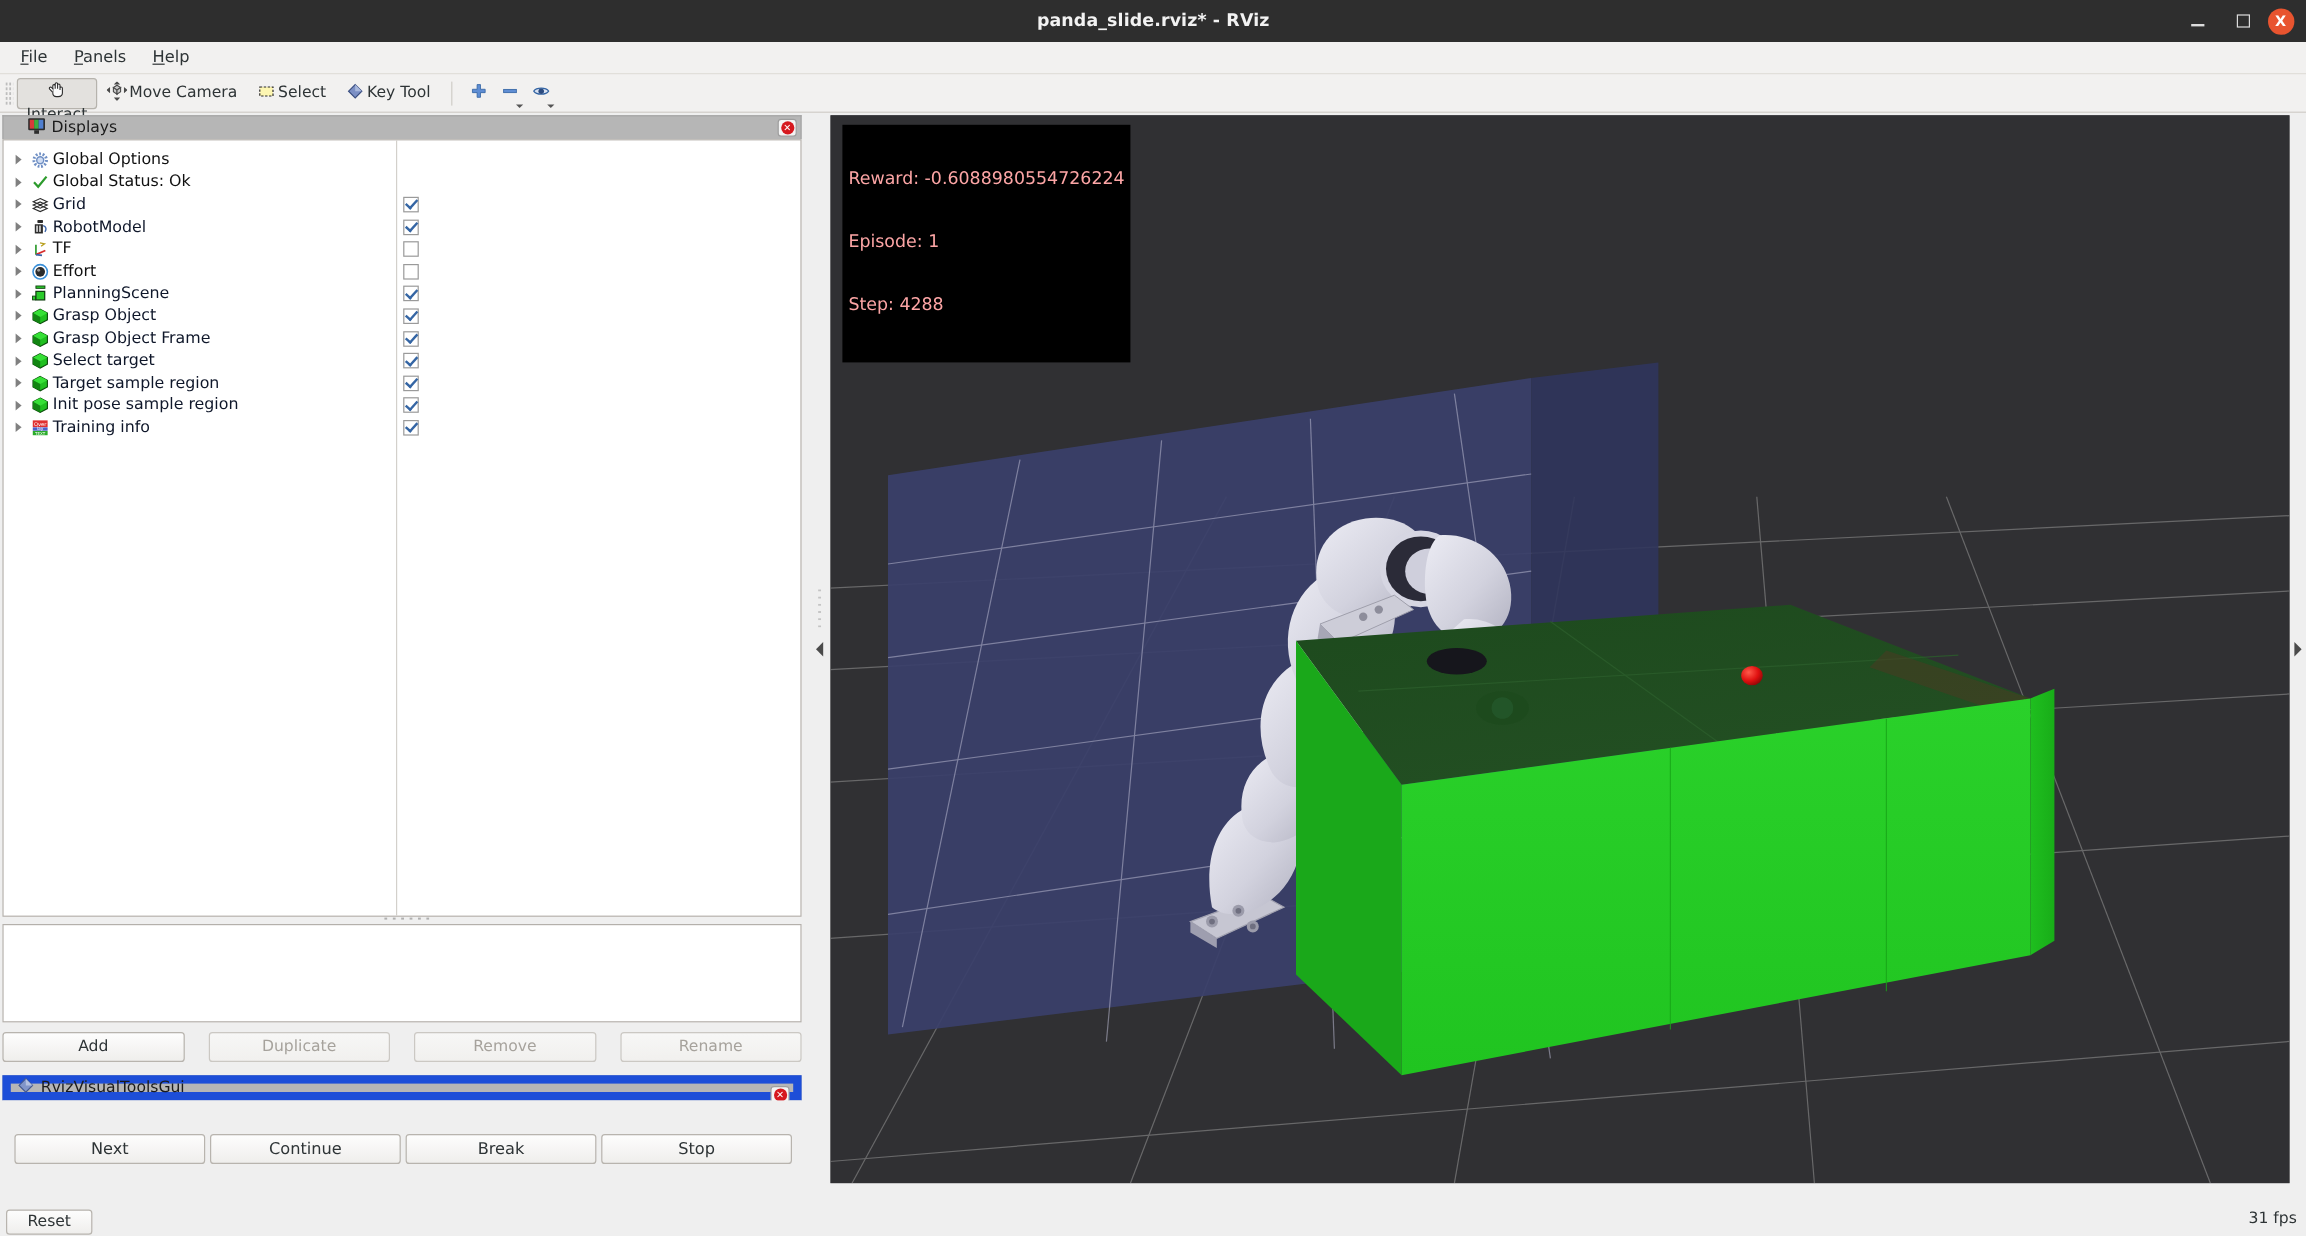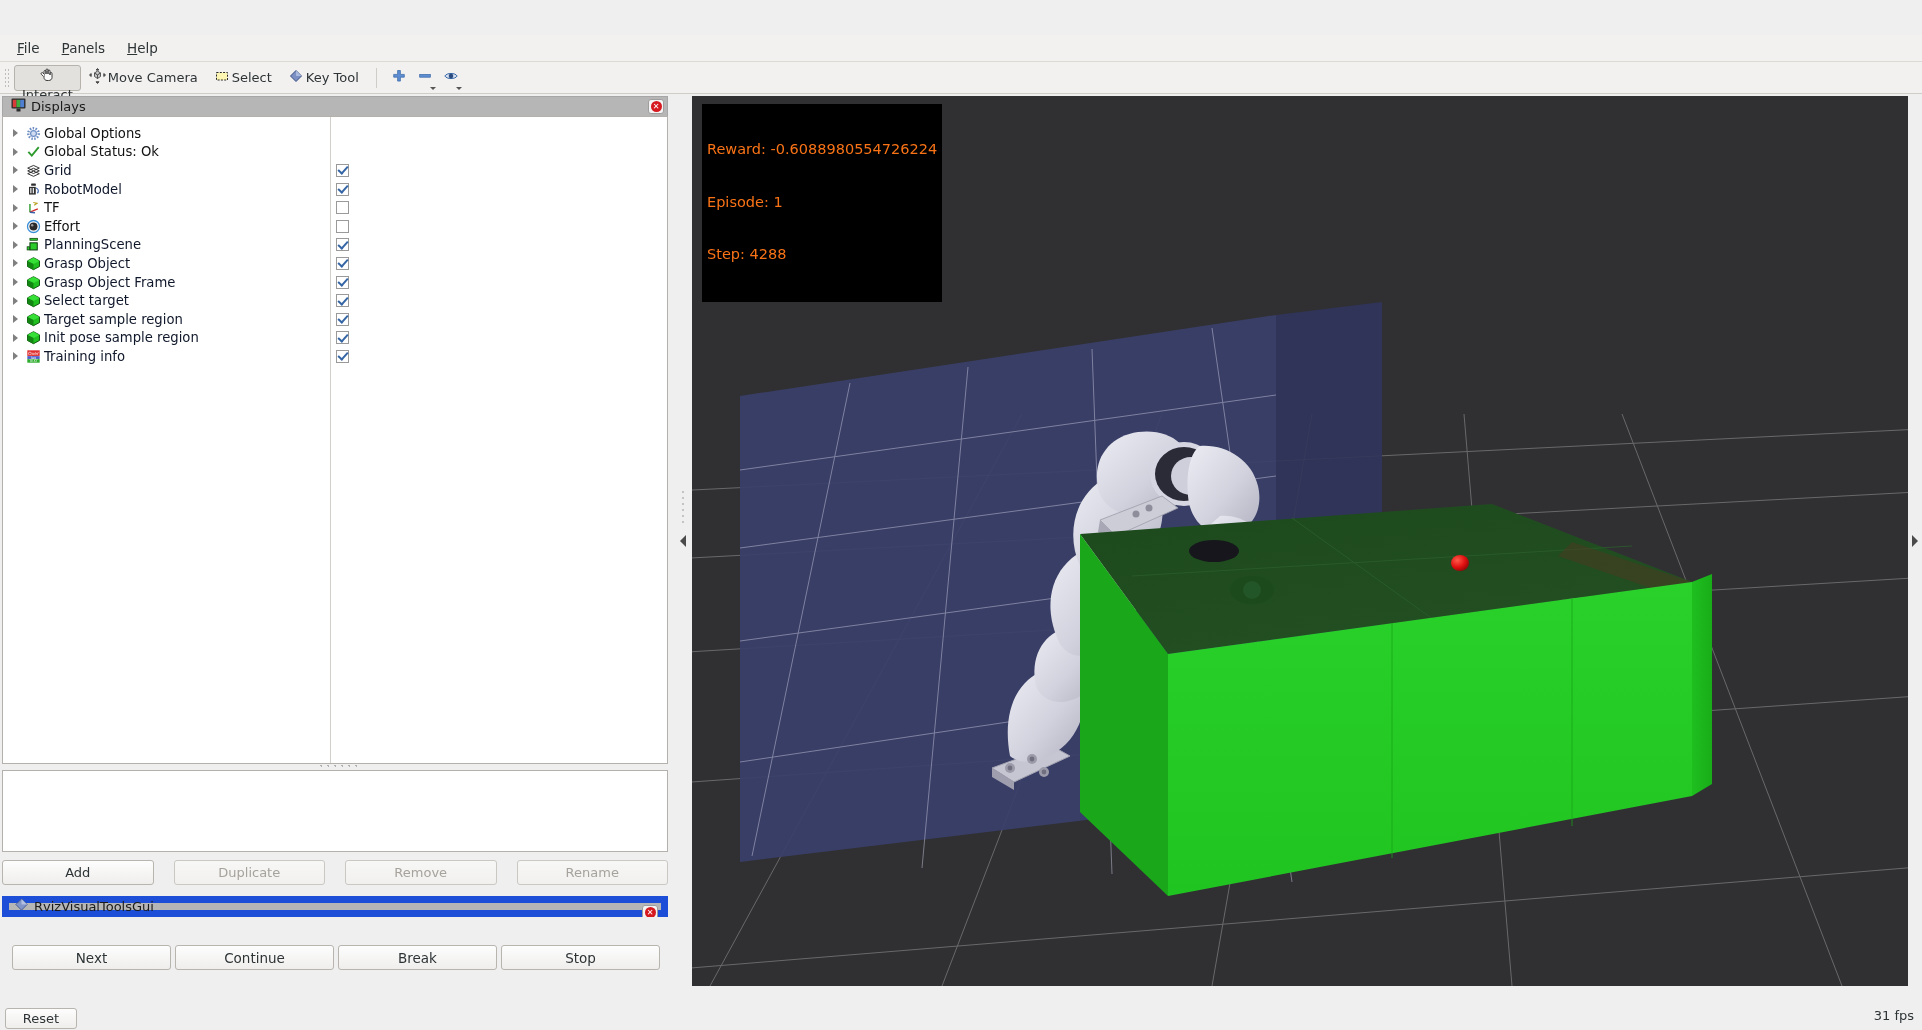--- a/index.html
+++ b/index.html
@@ -61,21 +61,21 @@
   .tb-iconbtn { width: 26px; height: 26px; display:flex; align-items:center; justify-content:center; position: relative; cursor: default;}
   .tb-arrow { position:absolute; bottom: 1px; right: 2px; width:0;height:0;
     border-left:3px solid transparent;border-right:3px solid transparent;border-top:3px solid #555; }
 
   
   .displays-panel {
     position: absolute; left: 2px; top: 96px; width: 666px; height: 670px;
   }
   .panel-header {
     height: 20px; background: #b6b6b6; border: 1px solid #a6a6a6; border-bottom: none;
-    display: flex; align-items: center; padding-left: 8px; position: relative;
+    display: flex; align-items: center; padding-left: 20px; position: relative;
   }
   .panel-header-title { font-size: 13px; color: #1b1b1b; margin-left: 5px; }
   .panel-close {
     position: absolute; right: 3px; top: 2px; width: 16px; height: 15px;
     background: #f4f4f4; border: 1px solid #9e9e9e; border-radius: 3px;
     display: flex; align-items: center; justify-content: center;
   }
   .panel-close .dot {
     width: 11px; height: 11px; border-radius: 50%; background: #d6191f;
     display:flex;align-items:center;justify-content:center;
@@ -180,33 +180,47 @@
     background-size: 4px 6px;
   }
 
   
   .render-view {
     position: absolute; left: 692px; top: 96px; width: 1216px; height: 890px;
     background: #303033; overflow: hidden;
   }
   .overlay-text {
     position: absolute; left: 10px; top: 8px;
-    background: #000000; color: #f97316;
+    background: #000000; color: #fca5a5;
     font-size: 14.5px; line-height: 17.5px; padding: 2px 5px 3px 5px;
     white-space: pre;
   }
   .ov-line { white-space: nowrap; }
 
   svg.scene { position:absolute; left:0; top:0; width:1216px; height:890px; display:block; }
 </style>
 </head>
 <body>
 
 <div id="app">
 
+  <div class="titlebar">
+    <div class="titlebar-text">panda_slide.rviz* - RViz</div>
+    <div class="win-btns">
+      <div class="win-btn">
+          <i class="min-glyph"></i>
+        </div>
+      <div class="win-btn">
+          <i class="max-glyph"></i>
+        </div>
+      <div class="win-btn" style="width:34px">
+        <span class="win-close">X</span>
+      </div>
+    </div>
+  </div>
 
   <div class="menubar">
     <div class="menu-item">
       <span class="u">F</span><span>ile</span>
     </div>
     <div class="menu-item">
       <span class="u">P</span><span>anels</span>
     </div>
     <div class="menu-item">
       <span class="u">H</span><span>elp</span>

